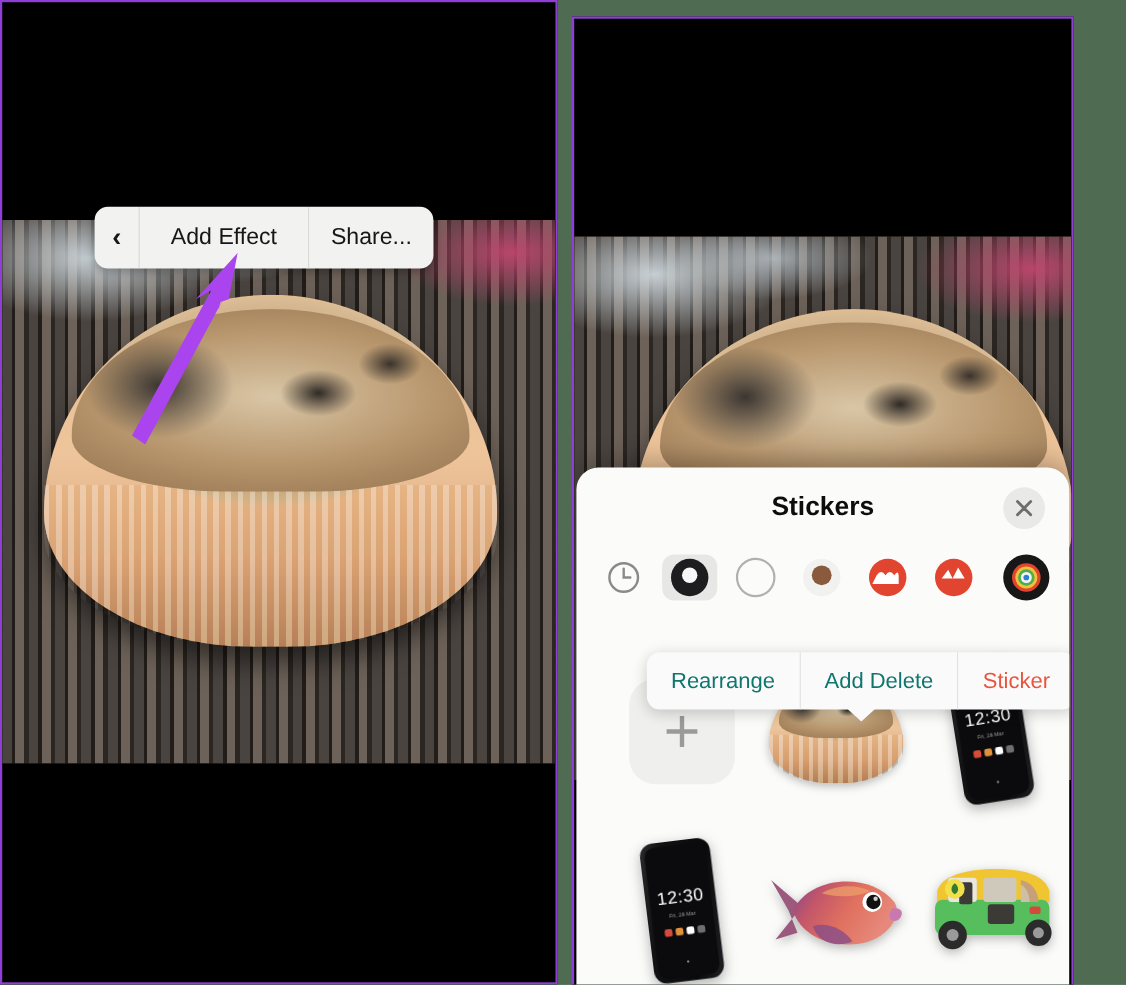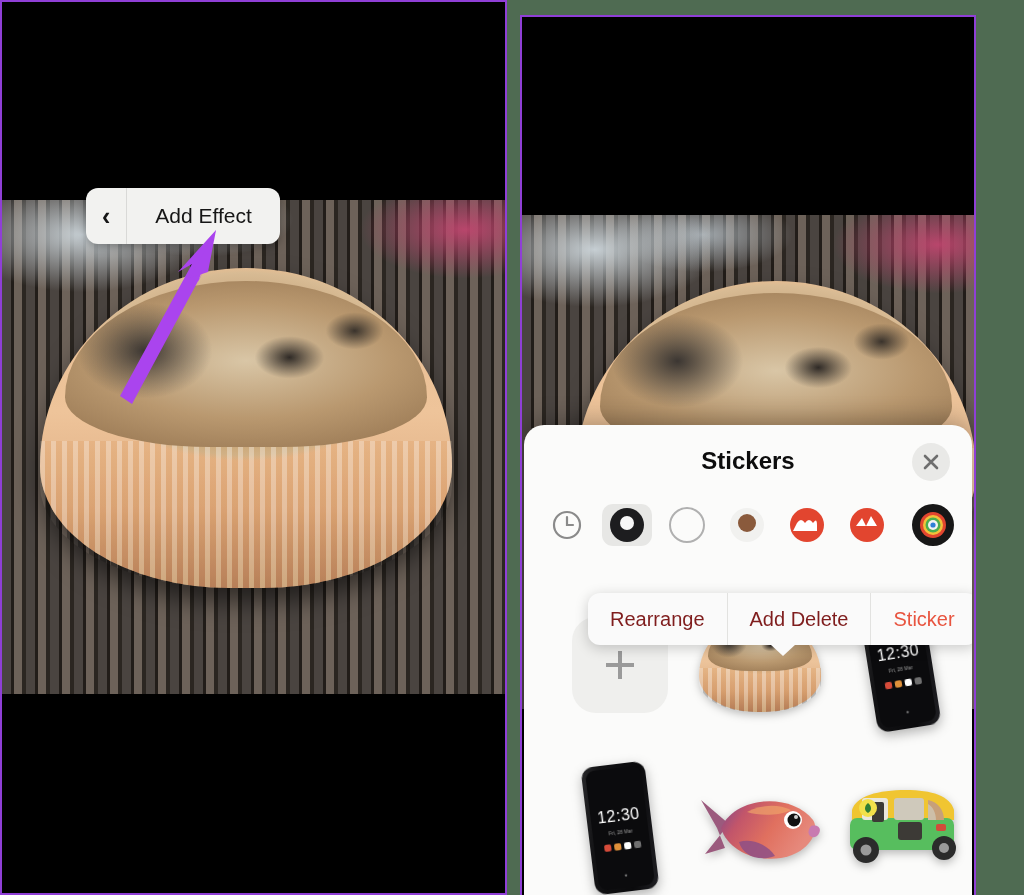--- a/index.html
+++ b/index.html
@@ -220,21 +220,21 @@
     border-radius: 12px;
     box-shadow: 0 3px 14px rgba(0,0,0,0.20);
     z-index: 9;
   }
   .ctx-item {
     display: flex;
     align-items: center;
     justify-content: center;
     padding: 0 22px;
     font-size: 20px;
-    color: #7f1d1d;
+    color: #0f766e;
     border-right: 1px solid #e2e2e0;
     white-space: nowrap;
   }
   .ctx-item:last-child { border-right: none; }
   .ctx-delete { color: #e8543f; }
   .ctx-tail {
     position: absolute;
     left: 50%;
     bottom: -11px;
     transform: translateX(-50%);
@@ -329,20 +329,21 @@
   <div class="panel panel-left">
 
     <div class="photo photo-left">
       <div class="photo-inner"></div>
       <div class="tart tart-left"></div>
     </div>
 
     <div class="toolbar">
       <div class="tb-item tb-back">‹</div>
       <div class="tb-item tb-addsticker">Add Effect</div>
+      <div class="tb-item tb-share">Share...</div>
     </div>
 
     <svg class="arrow-anno" viewBox="0 0 130 180">
       <defs></defs>
       <path d="M118 4 L100 56 L106 44 L34 178 L22 170 L94 38 L80 46 Z" fill="#aa44ee"></path>
       <path d="M118 4 L92 52 L110 46 Z" fill="#aa44ee"></path>
     </svg>
   </div>
 
   <div class="panel panel-right">

